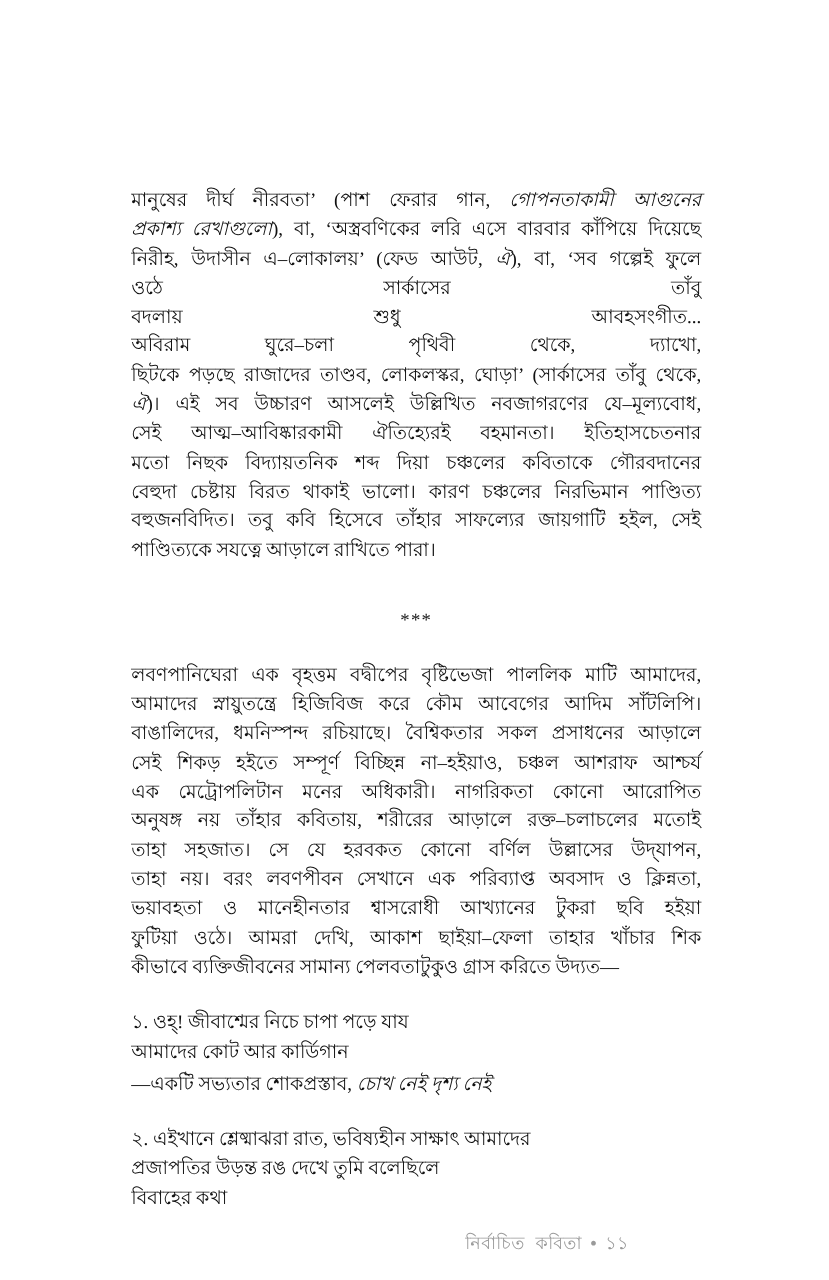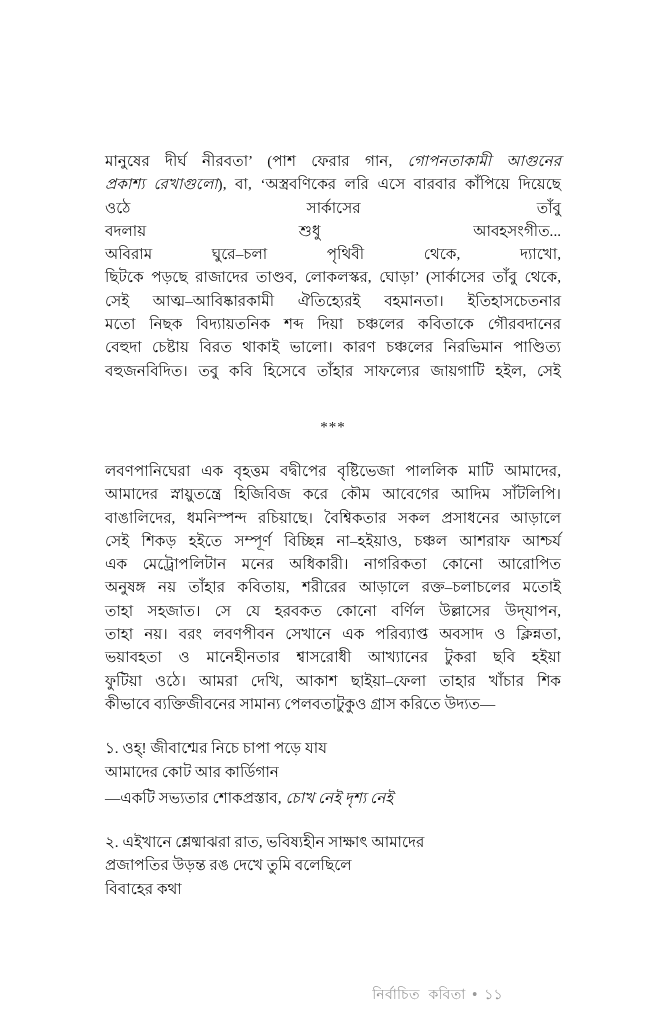--- a/index.html
+++ b/index.html
@@ -108,28 +108,31 @@
 </head>
 <body>
 
 <div class="page">
 
   <div class="content">
 
     <div class="linepara" id="para1">
         <span class="ln just"><span>মানুষের দীর্ঘ নীরবতা’ (পাশ ফেরার গান, </span><span class="it">গোপনতাকামী আগুনের</span></span>
         <span class="ln just"><span class="it">প্রকাশ্য রেখাগুলো</span><span>), বা, ‘অস্ত্রবণিকের লরি এসে বারবার কাঁপিয়ে দিয়েছে</span></span>
+        <span class="ln just"><span>নিরীহ, উদাসীন এ–লোকালয়’ (ফেড আউট, </span><span class="it">ঐ</span><span>), বা, ‘সব গল্পেই ফুলে</span></span>
         <span class="ln just"><span>ওঠে সার্কাসের তাঁবু</span></span>
         <span class="ln just"><span>বদলায় শুধু আবহসংগীত...</span></span>
         <span class="ln just"><span>অবিরাম ঘুরে–চলা পৃথিবী থেকে, দ্যাখো,</span></span>
         <span class="ln just"><span>ছিটকে পড়ছে রাজাদের তাণ্ডব, লোকলস্কর, ঘোড়া’ (সার্কাসের তাঁবু থেকে,</span></span>
+        <span class="ln just"><span class="it">ঐ</span><span>)। এই সব উচ্চারণ আসলেই উল্লিখিত নবজাগরণের যে–মূল্যবোধ,</span></span>
         <span class="ln just"><span>সেই আত্ম–আবিষ্কারকামী ঐতিহ্যেরই বহমানতা। ইতিহাসচেতনার</span></span>
         <span class="ln just"><span>মতো নিছক বিদ্যায়তনিক শব্দ দিয়া চঞ্চলের কবিতাকে গৌরবদানের</span></span>
         <span class="ln just"><span>বেহুদা চেষ্টায় বিরত থাকাই ভালো। কারণ চঞ্চলের নিরভিমান পাণ্ডিত্য</span></span>
         <span class="ln just"><span>বহুজনবিদিত। তবু কবি হিসেবে তাঁহার সাফল্যের জায়গাটি হইল, সেই</span></span>
+        <span class="ln"><span>পাণ্ডিত্যকে সযত্নে আড়ালে রাখিতে পারা।</span></span>
       </div>
 
     <div class="sp-before-sep"></div>
 
     <div class="sep">***</div>
 
     <div class="sp-after-sep"></div>
 
     <div class="linepara" id="para2">
         <span class="ln just"><span>লবণপানিঘেরা এক বৃহত্তম বদ্বীপের বৃষ্টিভেজা পাললিক মাটি আমাদের,</span></span>

